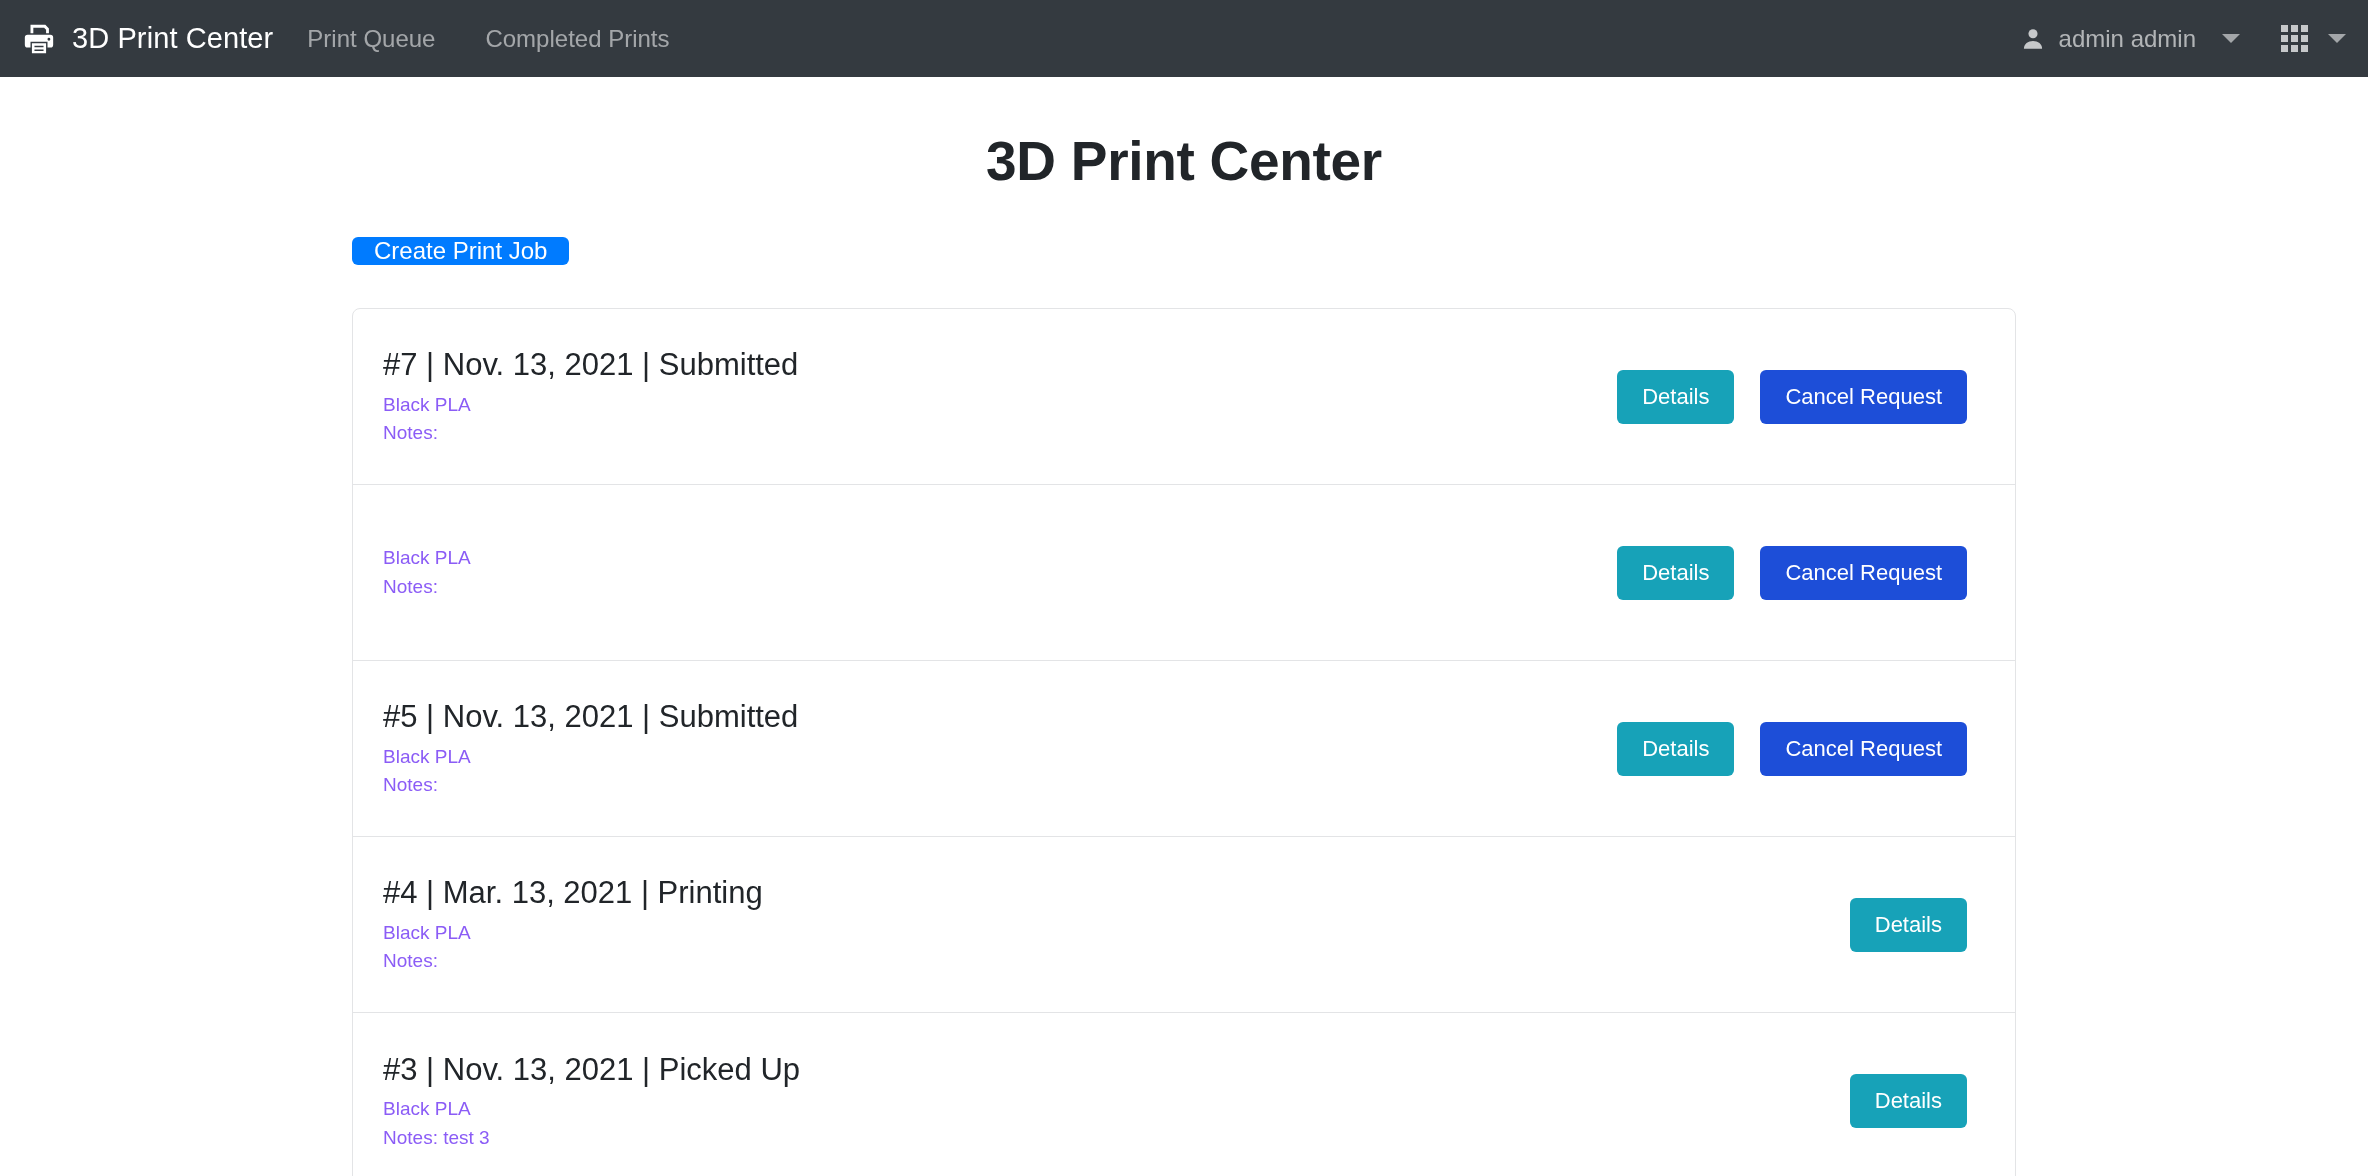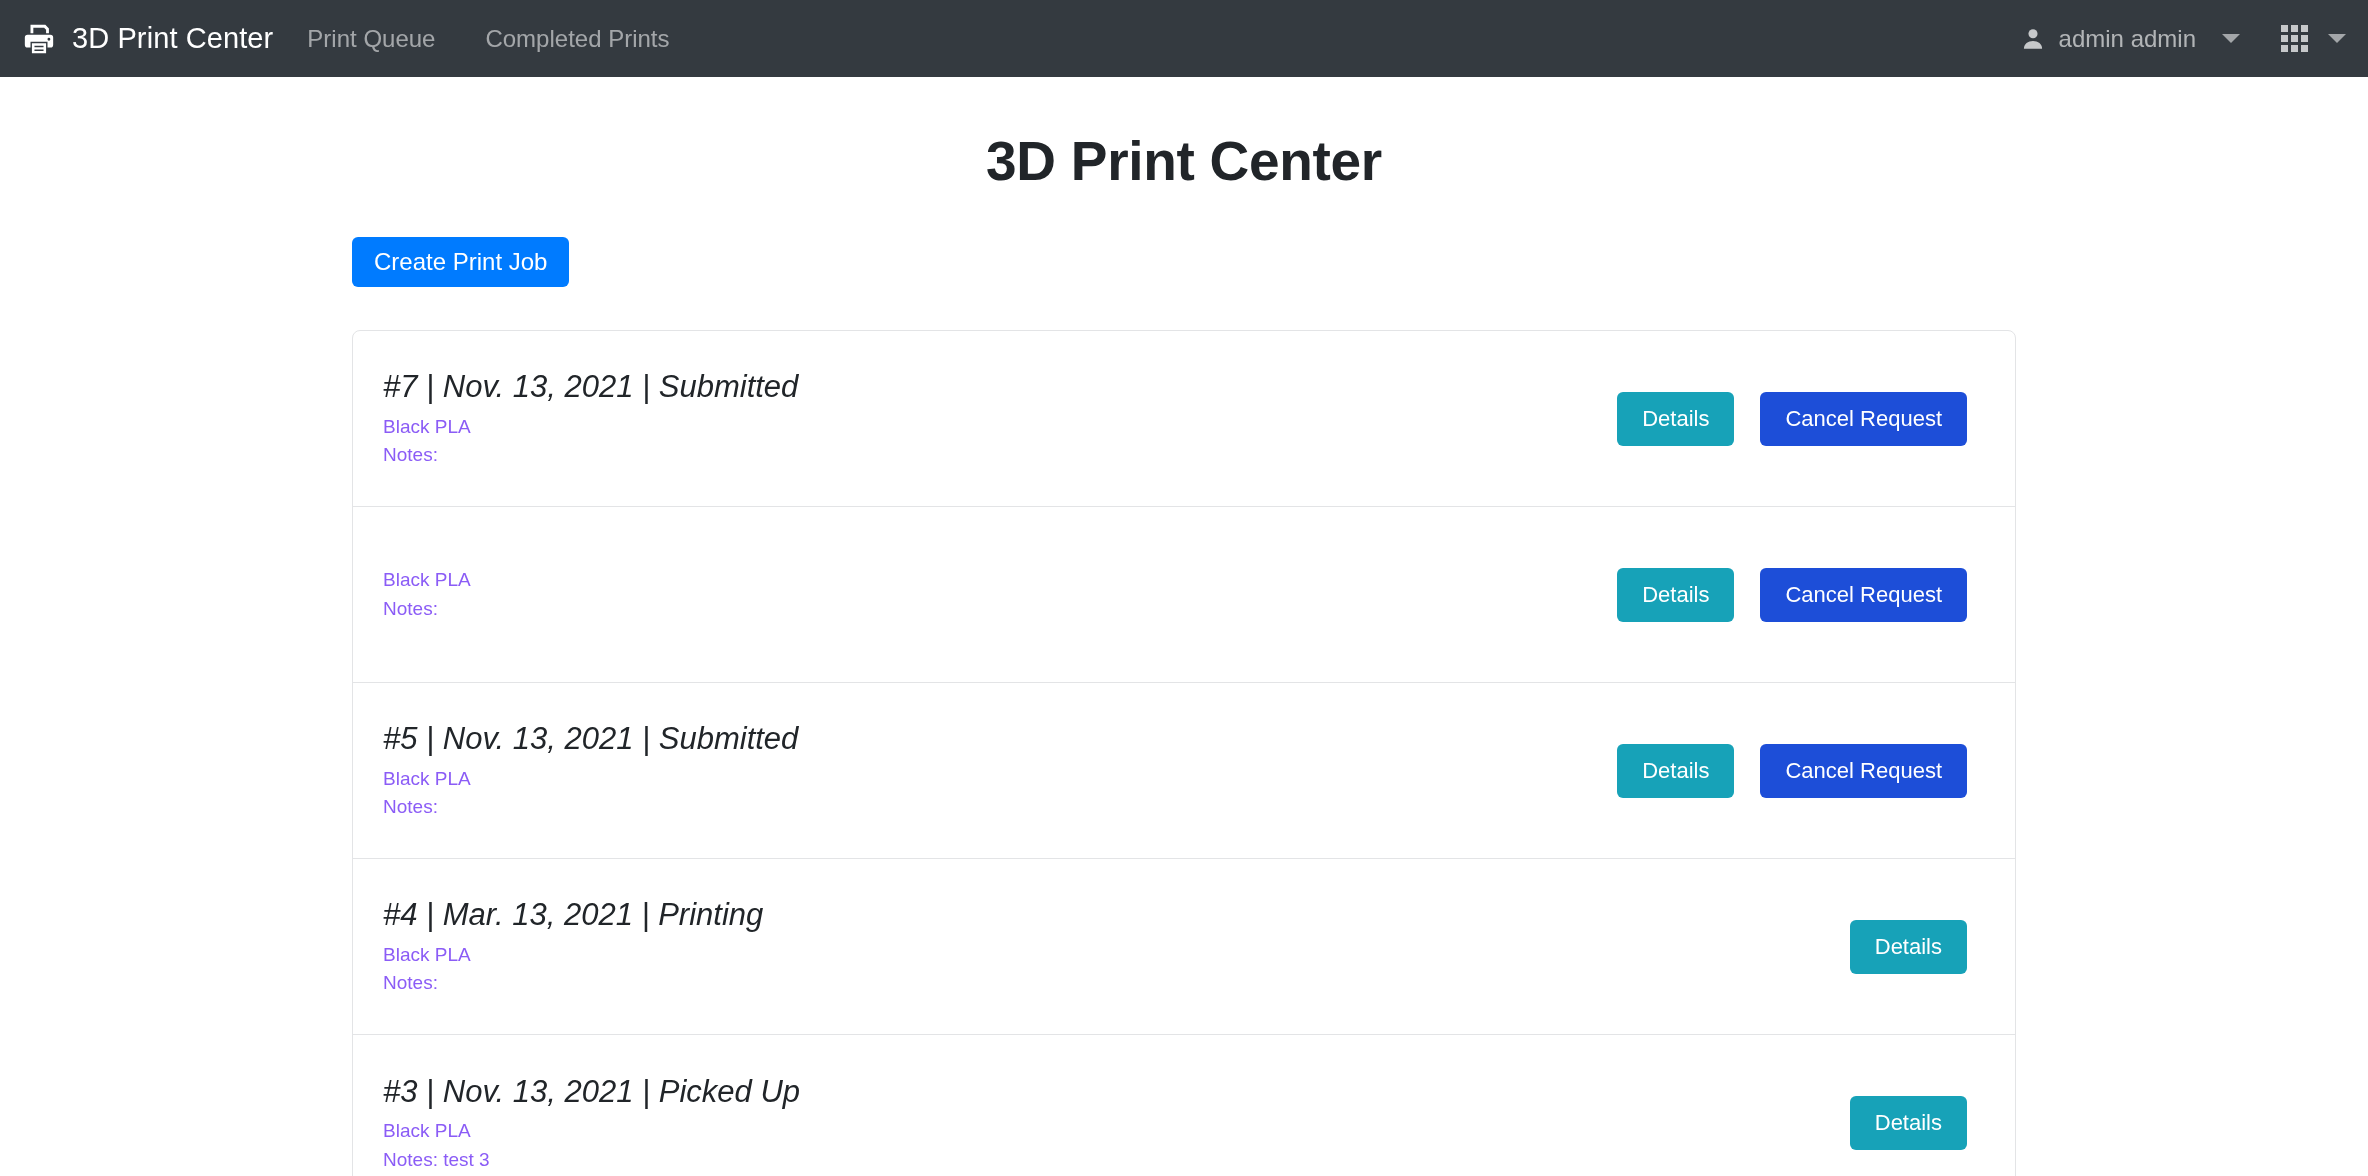--- a/index.html
+++ b/index.html
@@ -117,21 +117,21 @@
     border-radius: 6px;
     font-family: inherit;
     cursor: pointer;
     line-height: 1;
     color: #fff;
     white-space: nowrap;
   }
   .btn-primary {
     background: #007bff;
     font-size: 24px;
-    padding: 13px 22px;
+    padding: 2px 22px;
   }
   .btn-info {
     background: #17a2b8;
     font-size: 22px;
     padding: 16px 25px;
     border-radius: 6px;
   }
   .btn-danger {
     background: #1d4ed8;
     font-size: 22px;
@@ -155,21 +155,20 @@
   .list-item:last-child { border-bottom: none; }
 
   .item-body { flex: 1 1 auto; min-width: 0; }
   .item-title {
     font-size: 31px;
     color: #212529;
     line-height: 1.28;
     margin: 0 0 6px 0;
     font-weight: 400;
     white-space: nowrap;
-    font-style: italic;
   }
   .item-sub {
     font-size: 19px;
     color: #8b5cf6;
     line-height: 1.5;
     margin: 0;
   }
   .item-actions {
     flex: 0 0 auto;
     display: flex;

